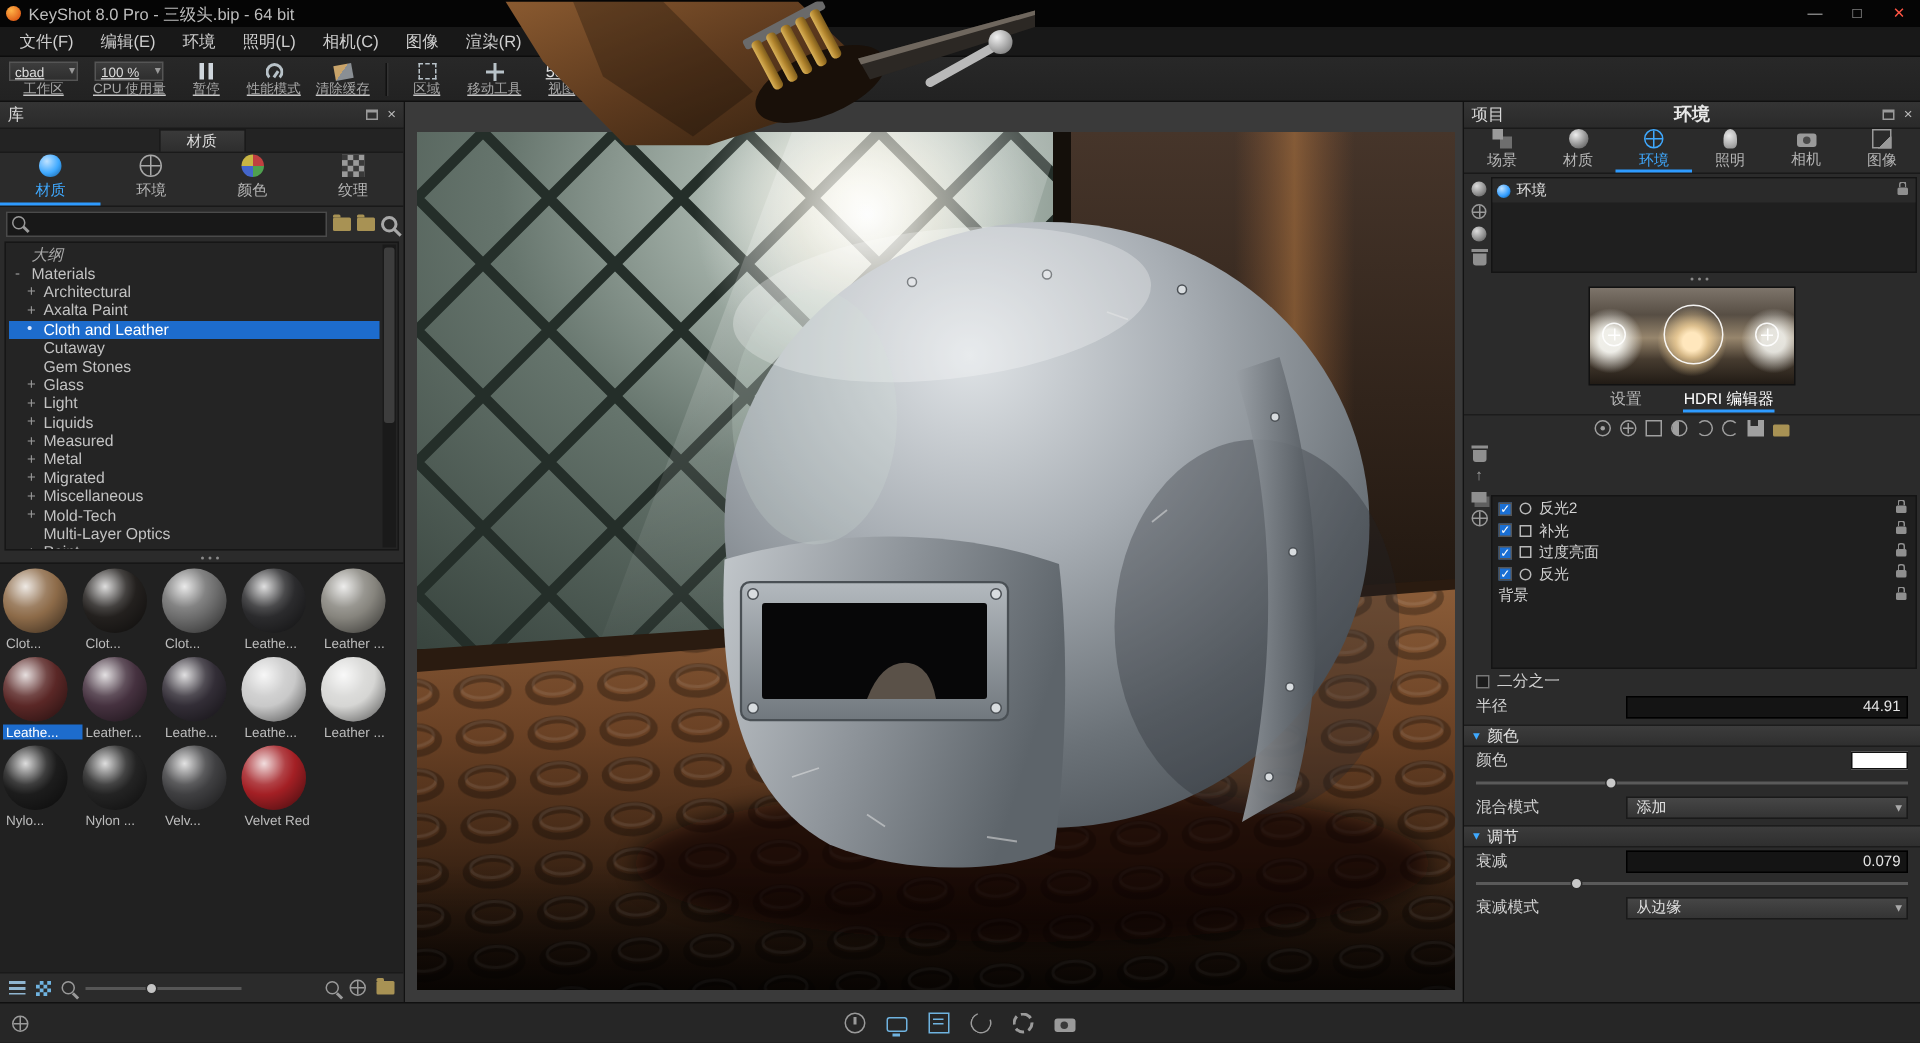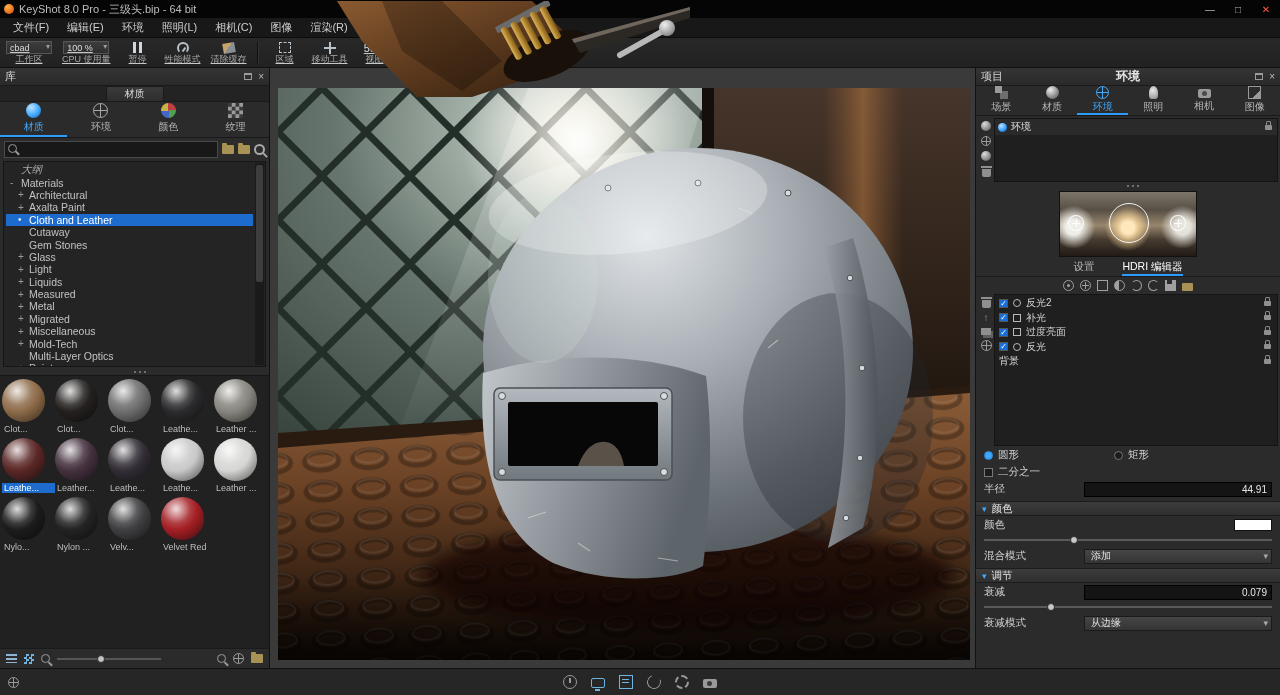--- a/index.html
+++ b/index.html
@@ -136,39 +136,39 @@
     background:
       radial-gradient(circle at 50% 56%, #ffe7bd 0 8%, rgba(255,220,160,.75) 14%, rgba(255,210,150,0) 30%),
       radial-gradient(circle at 10% 55%, rgba(245,245,240,.95) 0 6%, rgba(245,245,240,0) 17%),
       radial-gradient(circle at 90% 55%, rgba(240,240,235,.9) 0 6%, rgba(240,240,235,0) 17%),
       linear-gradient(#7d746a 0%, #574e44 28%, #97866d 52%, #473c30 74%, #211b15 100%);
     border:1px solid #111; }
   .ring { position:absolute; border:1.5px solid rgba(255,255,255,.92); border-radius:50%; }
   .ring.c { left:49px; top:11px; width:40px; height:40px; }
   .ring.s { width:16px; height:16px; top:23px; background:linear-gradient(#fff,#fff) center/8px 1px no-repeat, linear-gradient(#fff,#fff) center/1px 8px no-repeat; }
 
-  .sub-tabs { height:18px; display:flex; justify-content:center; gap:28px; align-items:center; border-bottom:1px solid #1c1c1c; flex:none; }
+  .sub-tabs { height:18px; display:flex; justify-content:center; gap:28px; align-items:flex-start; border-bottom:1px solid #1c1c1c; flex:none; }
   .sub-tab { font-size:10.5px; color:#b8b8b8; display:flex; align-items:center; border-bottom:2px solid transparent; }
   .sub-tab.active { color:#fff; border-bottom-color:#2e9bff; }
 
   .pin-toolbar { height:17px; display:flex; align-items:center; justify-content:center; gap:6px; flex:none; }
   .pt2 { width:11px; height:11px; flex:none; }
   .pt2.circ { border:1px solid #a0a0a0; border-radius:50%; position:relative; }
   .pt2.circ.dot::after { content:""; position:absolute; left:3px; top:3px; width:3px; height:3px; border-radius:50%; background:#a0a0a0; }
   .pt2.circ.plus { background:linear-gradient(#a0a0a0,#a0a0a0) center/7px 1px no-repeat, linear-gradient(#a0a0a0,#a0a0a0) center/1px 7px no-repeat; }
   .pt2.circ.half { background:linear-gradient(90deg,#a0a0a0 50%,transparent 50%); }
   .pt2.rect { border:1px solid #a0a0a0; }
   .pt2.arc { border:1.5px solid #a0a0a0; border-radius:50%; border-left-color:transparent; }
   .pt2.arc.rev { border-left-color:#a0a0a0; border-right-color:transparent; }
   .pt2.save { background:#a0a0a0; position:relative; }
   .pt2.save::after { content:""; position:absolute; left:2px; top:0; width:5px; height:4px; background:#2b2b2b; }
   .pt2.fold { background:#a89254; border-radius:1px; height:8px !important; margin-top:2px; }
 
   .pin-area { display:flex; padding:0 2px; height:152px; flex:none; }
-  .pin-list { flex:1; background:#1f1f1f; border:1px solid #141414; padding:1px; }
+  .pin-list { flex:1; background:#1f1f1f; border:1px solid #141414; padding:1px;margin-top:36px; }
   .pin-row { height:14.5px; display:flex; align-items:center; gap:5px; padding:0 3px; }
   .cbx { width:9px; height:9px; border:1px solid #555; background:#1a6fd4; color:#fff; font-size:8px; line-height:8px; text-align:center; flex:none; }
   .cbx::after { content:"✓"; }
   .pin-shape { width:8px; height:8px; border:1px solid #b8b8b8; flex:none; }
   .pin-shape.circle { border-radius:50%; }
   .pin-label { font-size:10px; color:#d5d5d5; white-space:nowrap; }
   .arrow-ch { color:#9a9a9a; font-size:10px; line-height:10px; }
   .i-layers { width:10px; height:7px; background:#8f8f8f; box-shadow:2px 3px 0 #5f5f5f; }
   .i-target { width:11px; height:11px; border:1px solid #9a9a9a; border-radius:50%; background:linear-gradient(#9a9a9a,#9a9a9a) center/11px 1px no-repeat, linear-gradient(#9a9a9a,#9a9a9a) center/1px 11px no-repeat; }
 
@@ -709,28 +709,20 @@
             <span class="pin-label">反光</span>
             <span class="lock"></span>
           </div>
           <div class="pin-row">
             <span class="pin-label">背景</span>
             <span class="lock"></span>
           </div>
         </div>
       </div>
 
-      <div class="shape-row">
-        <span class="radio on"></span>
-        <span class="radio-label">圆形</span>
-        <span class="right-opt">
-          <span class="radio"></span>
-          <span class="radio-label">矩形</span>
-        </span>
-      </div>
 
       <div class="half-row">
         <span class="cb-empty"></span>
         <span class="radio-label">二分之一</span>
       </div>
 
       <div class="field-row">
         <span class="f-label">半径</span>
         <input class="num" value="44.91" style="">
       </div>

